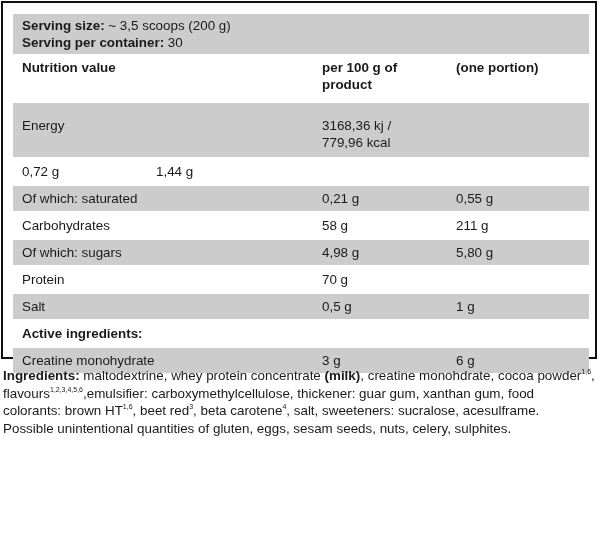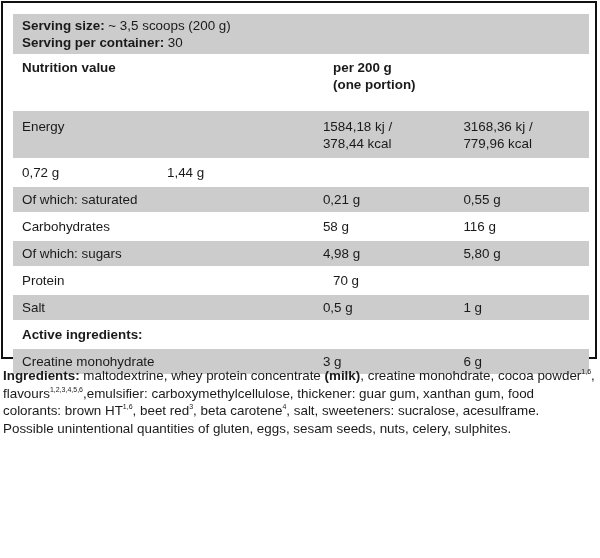--- a/index.html
+++ b/index.html
@@ -2,21 +2,21 @@
 <html><head>
   <meta charset="utf-8">
   <style>
     html, body { margin: 0; padding: 0; background: #ffffff; }
     body { width: 600px; height: 558px; position: relative; font-family: "Liberation Sans", sans-serif; color: #1a1a1a; }
     .frame {
       position: absolute; left: 1px; top: 1px; width: 592px; height: 354px;
       border: 2px solid #111; background: #fff;
     }
     .table { position: absolute; left: 10px; top: 11px; width: 576px; }
-    .row { display: flex; box-sizing: border-box; padding: 4px 0 4px 9px; font-size: 13.4px; line-height: 17px; border-bottom: 2px solid #fff; gap: 11px; }
+    .row { display: flex; box-sizing: border-box; padding: 4px 0 4px 9px; font-size: 13.4px; line-height: 17px; border-bottom: 2px solid #fff; }
     .row.gray { background: #cccccc; }
     .c1 { width: 300px; }
     .c2 { width: 134px; }
     .c3 { width: 130px; }
     .bold { font-weight: bold; }
     .serving { padding: 3px 16px 3px 9px; font-size: 13.4px; line-height: 17px; background: #cccccc; border-bottom: 2px solid #fff; }
     .serving div { white-space: nowrap; }
     .ingredients {
       position: absolute; left: 3px; top: 367px; width: 592px;
       font-size: 13.4px; line-height: 17.5px; color: #1a1a1a;
@@ -28,33 +28,32 @@
 
 <div class="frame">
   <div class="table">
     <div class="serving">
       <div><span class="bold">Serving size:</span><span> ~ 3,5 scoops (200 g)</span></div>
       <div><span class="bold">Serving per container:</span><span> 30</span></div>
     </div>
 
     <div class="row bold" style="padding-top:3px;padding-bottom:8px;">
       <div class="c1">Nutrition value</div>
+      <div class="c2">
+          <div>per 100 g of</div>
+          <div>product</div>
+        </div>
       <div class="c3">
-          <div>per 200 g</div>
           <div>(one portion)</div>
         </div>
     </div>
 
-    <div class="row gray" style="padding-top:7px;padding-bottom:6px;margin-top:8px;">
+    <div class="row gray" style="padding-top:14px;padding-bottom:6px;">
       <div class="c1">
           <div>Energy</div>
-        </div>
-      <div class="c2">
-          <div>1584,18 kj /</div>
-          <div>378,44 kcal</div>
         </div>
       <div class="c3">
           <div>3168,36 kj /</div>
           <div>779,96 kcal</div>
         </div>
     </div>
 
     <div class="row">
       <div class="c2">0,72 g</div>
       <div class="c3">1,44 g</div>
@@ -64,21 +63,21 @@
       <div class="c1">
           <div>Of which: saturated</div>
         </div>
       <div class="c2">0,21 g</div>
       <div class="c3">0,55 g</div>
     </div>
 
     <div class="row">
       <div class="c1">Carbohydrates</div>
       <div class="c2">58 g</div>
-      <div class="c3">116 g</div>
+      <div class="c3">211 g</div>
     </div>
 
     <div class="row gray">
       <div class="c1">Of which: sugars</div>
       <div class="c2">4,98 g</div>
       <div class="c3">5,80 g</div>
     </div>
 
     <div class="row">
       <div class="c1">Protein</div>

